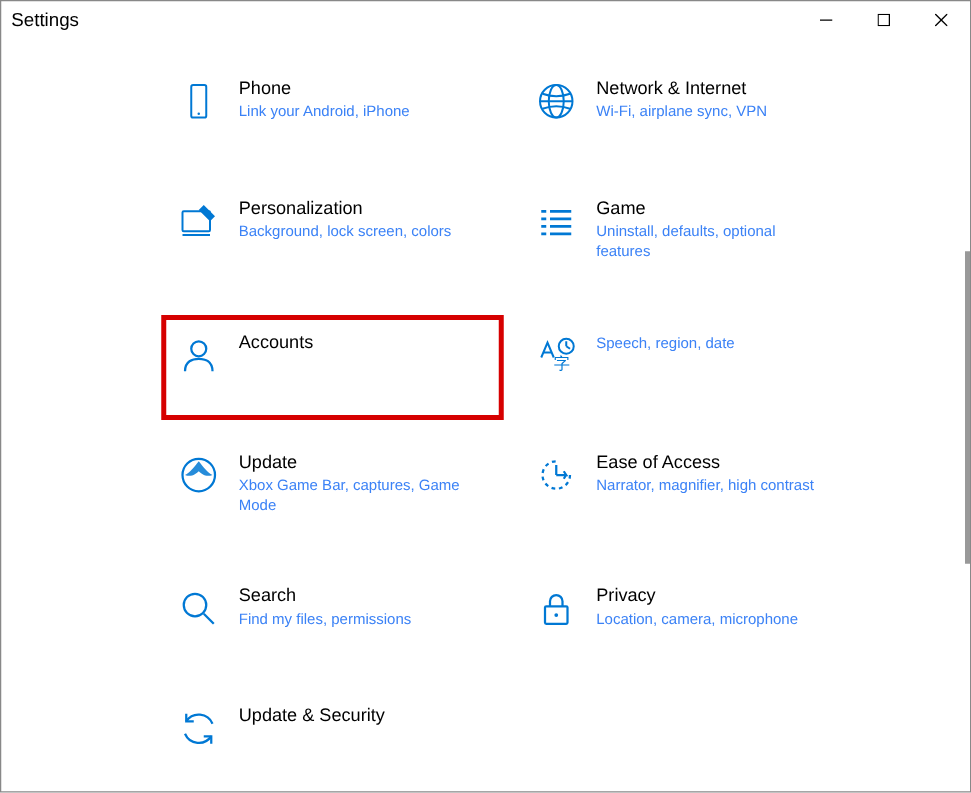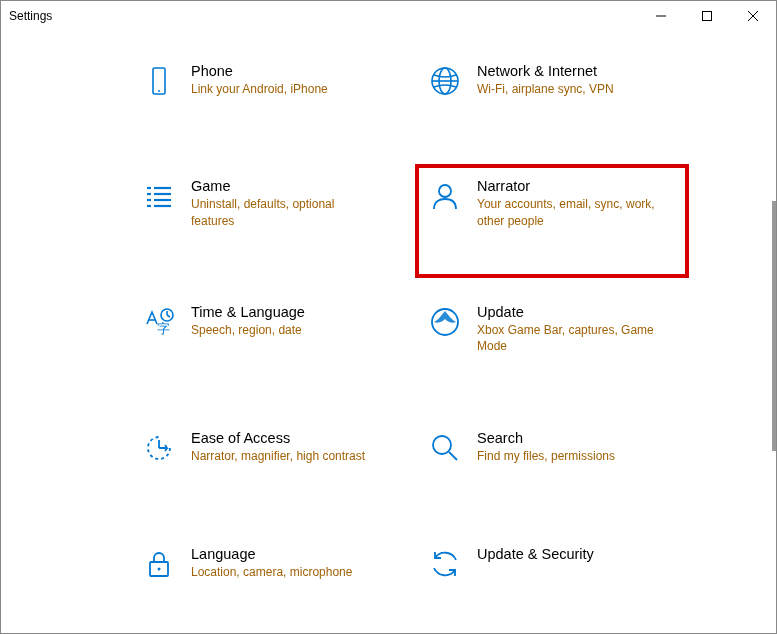--- a/index.html
+++ b/index.html
@@ -14,21 +14,21 @@
     position: relative;
   }
   .titlebar {
     height: 30px;
     display: flex;
     align-items: center;
     justify-content: space-between;
     padding-left: 8px;
   }
   .titlebar-title {
-    font-size: 12px;
+    font-size: 15px;
     color: #000;
   }
   .win-controls {
     display: flex;
   }
   .win-btn {
     width: 46px;
     height: 30px;
     display: flex;
     align-items: center;
@@ -71,21 +71,21 @@
     flex: 1;
     padding-top: 6px;
   }
   .item-title {
     font-size: 14.5px;
     color: #000;
     margin-bottom: 2px;
   }
   .item-desc {
     font-size: 12px;
-    color: #a16207;
+    color: #3b82f6;
     line-height: 1.35;
     max-width: 180px;
   }
   .scroll-track {
     position: absolute;
     right: 0;
     top: 30px;
     width: 4px;
     height: calc(100% - 30px);
   }
@@ -147,20 +147,33 @@
         <path d="M5 10 Q16 14 27 10"></path>
         <path d="M5 22 Q16 18 27 22"></path>
       </svg>
     </div>
     <div class="text-box">
       <div class="item-title">Network &amp; Internet</div>
       <div class="item-desc">Wi-Fi, airplane sync, VPN</div>
     </div>
   </div>
 
+  <div class="item">
+    <div class="icon-box">
+      <svg viewBox="0 0 32 32" fill="none" stroke="#0078d4" stroke-width="1.6">
+        <rect x="3" y="8" width="22" height="16" rx="1"></rect>
+        <path d="M20 3 L29 12 L25 16 L16 7 Z" fill="#0078d4" stroke="none"></path>
+        <line x1="3" y1="27" x2="25" y2="27"></line>
+      </svg>
+    </div>
+    <div class="text-box">
+      <div class="item-title">Personalization</div>
+      <div class="item-desc">Background, lock screen, colors</div>
+    </div>
+  </div>
 
   <div class="item">
     <div class="icon-box">
       <svg viewBox="0 0 32 32" fill="none" stroke="#0078d4" stroke-width="2.2">
         <line x1="4" y1="8" x2="8" y2="8"></line>
           <line x1="11" y1="8" x2="28" y2="8"></line>
         <line x1="4" y1="14" x2="8" y2="14"></line>
           <line x1="11" y1="14" x2="28" y2="14"></line>
         <line x1="4" y1="20" x2="8" y2="20"></line>
           <line x1="11" y1="20" x2="28" y2="20"></line>
@@ -175,38 +188,36 @@
   </div>
 
   <div class="item highlight">
     <div class="icon-box">
       <svg viewBox="0 0 32 32" fill="none" stroke="#0078d4" stroke-width="1.8">
         <circle cx="16" cy="11" r="6"></circle>
         <path d="M5 29 C5 21 11 19 16 19 C21 19 27 21 27 29"></path>
       </svg>
     </div>
     <div class="text-box">
-      <div class="item-title">Narrator</div>
-      <div class="item-desc">Your accounts, email, sync, work, other people</div>
+      <div class="item-title">Accounts</div>
     </div>
   </div>
 
   <div class="item">
     <div class="icon-box">
       <svg viewBox="0 0 32 32" fill="none" stroke="#0078d4" stroke-width="1.6">
         <path d="M4 18 L9 6 L14 18"></path>
           <line x1="6" y1="14" x2="12" y2="14"></line>
         <text x="14" y="27" font-size="13" fill="#0078d4" stroke="none" font-family="Segoe UI">字</text>
         <circle cx="24" cy="9" r="6"></circle>
         <line x1="24" y1="9" x2="24" y2="5"></line>
           <line x1="24" y1="9" x2="27" y2="11"></line>
       </svg>
     </div>
     <div class="text-box">
-      <div class="item-title">Time &amp; Language</div>
       <div class="item-desc">Speech, region, date</div>
     </div>
   </div>
 
   <div class="item">
     <div class="icon-box">
       <svg viewBox="0 0 32 32" fill="none" stroke="#0078d4" stroke-width="1.8">
         <circle cx="16" cy="16" r="13"></circle>
         <path d="M16 5 C20 10 23 14 27 16 C22 18 18 15 16 13 C14 15 10 18 5 16 C9 14 12 10 16 5 Z" fill="#0078d4" stroke="none" opacity="0.85"></path>
       </svg>
@@ -246,21 +257,21 @@
 
   <div class="item">
     <div class="icon-box">
       <svg viewBox="0 0 32 32" fill="none" stroke="#0078d4" stroke-width="1.8">
         <rect x="7" y="14" width="18" height="14" rx="1"></rect>
         <path d="M11 14 V10 a5 5 0 0 1 10 0 V14"></path>
         <circle cx="16" cy="21" r="1.5" fill="#0078d4" stroke="none"></circle>
       </svg>
     </div>
     <div class="text-box">
-      <div class="item-title">Language</div>
+      <div class="item-title">Privacy</div>
       <div class="item-desc">Location, camera, microphone</div>
     </div>
   </div>
 
   <div class="item">
     <div class="icon-box">
       <svg viewBox="0 0 32 32" fill="none" stroke="#0078d4" stroke-width="1.8">
         <path d="M27 12 A12 12 0 0 0 6 10"></path>
         <path d="M5 20 A12 12 0 0 0 26 22"></path>
         <path d="M6 4 L6 10 L12 10"></path>

